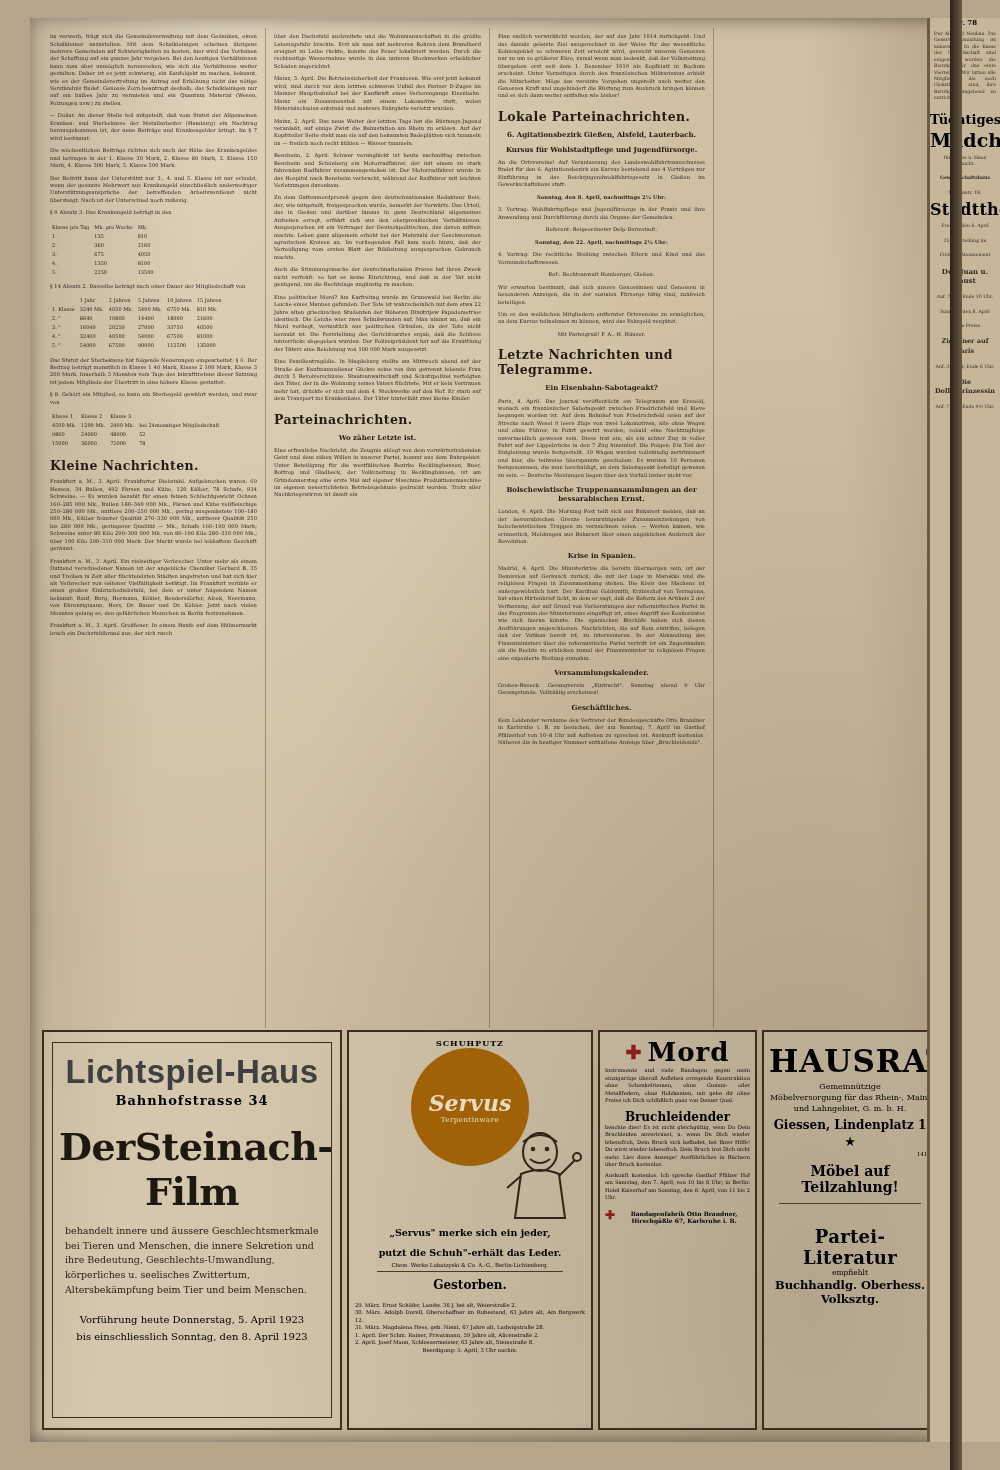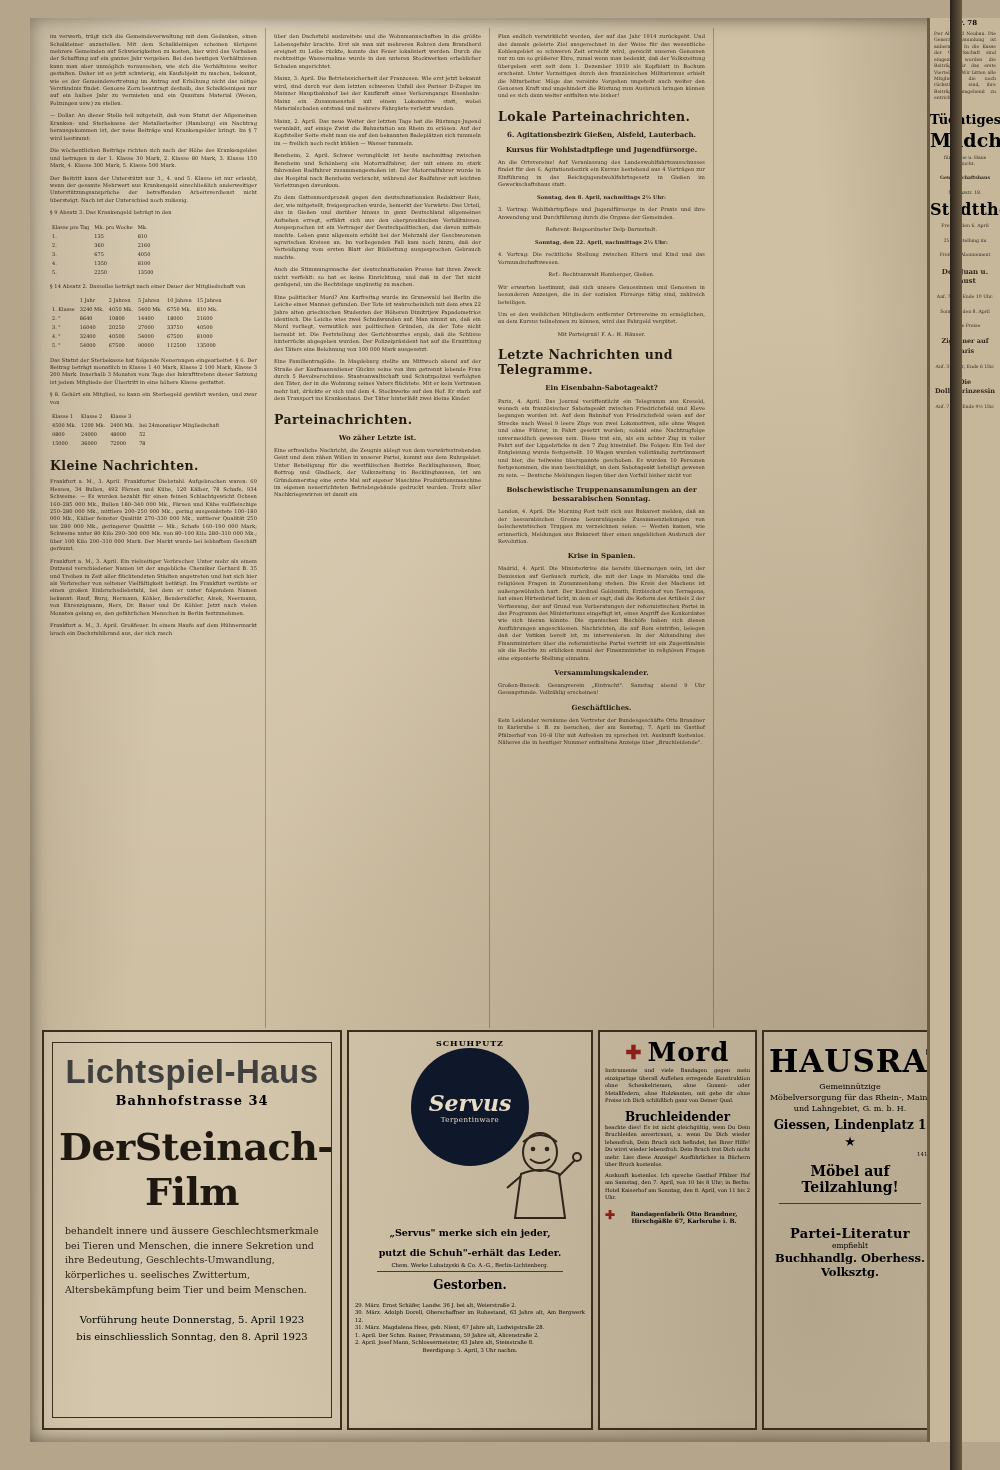--- a/index.html
+++ b/index.html
@@ -85,28 +85,28 @@
     letter-spacing:-.5px;
   }
   .adtext{font-size:9.5px;line-height:1.55;text-align:left;padding:0 6px;color:#2a2118;}
   .vorf{font-size:10px;font-weight:400;margin-top:14px;line-height:1.5;}
   .ad2{width:260px;padding:6px;}
   .ad3{width:168px;padding:5px;}
   .ad4{width:176px;padding:5px;text-align:center;}
   .hausrat{font-size:31px;font-weight:700;letter-spacing:1px;margin:6px 0 2px;}
   .gemein{font-size:8px;line-height:1.4;}
   .moebel{font-size:14px;font-weight:700;margin-top:6px;}
-  .parteilit{font-size:13px;font-weight:700;margin-top:22px;letter-spacing:.3px;}
+  .parteilit{font-size:18px;font-weight:700;margin-top:22px;letter-spacing:.3px;}
   .empf{font-size:7.5px;}
   .buchh{font-size:11.5px;font-weight:700;margin-top:1px;}
   .gestorben{font-size:12px;font-weight:700;text-align:center;margin:2px 0 10px;}
   .death{font-size:5.3px;line-height:1.42;text-align:justify;}
   .servus-circle{
     width:118px;height:118px;border-radius:50%;
-    background:#0f172a;color:#e8dcc4;display:flex;align-items:center;justify-content:center;
+    background:#a16207;color:#e8dcc4;display:flex;align-items:center;justify-content:center;
     flex-direction:column;margin:0 auto;
   }
   .servus-circle .s2{font-size:22px;font-weight:700;font-style:italic;}
   .servus-circle .s3{font-size:7px;letter-spacing:.5px;}
   .servusline{font-size:9.5px;font-weight:700;text-align:center;line-height:1.45;margin-top:6px;}
   .servussmall{font-size:5.4px;text-align:center;margin-top:2px;}
   .mord{font-size:26px;font-weight:700;text-align:center;letter-spacing:1px;}
   .crossrow{display:flex;align-items:center;justify-content:center;gap:6px;}
   .cross{color:#8d1d18;font-size:19px;font-weight:700;line-height:1;}
   .bruch{font-size:12px;font-weight:700;text-align:center;margin-top:5px;}
@@ -293,21 +293,21 @@
         <p class="blurb center b">Sonntag, den 22. April, nachmittags 2½ Uhr:</p>
         <p class="blurb">4. Vortrag: Die rechtliche Stellung zwischen Eltern und Kind und das Vormundschaftswesen.</p>
         <p class="blurb center">Ref.: Rechtsanwalt Homberger, Gießen.</p>
         <p class="blurb">Wir erwarten bestimmt, daß sich unsere Genossinnen und Genossen in besonderen Anzeigen, die in der sozialen Fürsorge tätig sind, zahlreich beteiligen.</p>
         <p class="blurb">Um es den weiblichen Mitgliedern entfernter Ortsvereine zu ermöglichen, an dem Kursus teilnehmen zu können, wird das Fahrgeld vergütet.</p>
         <p class="blurb center">Mit Parteigruß! F. A.: H. Häuser.</p>
 
         <h2 class="head">Letzte Nachrichten und Telegramme.</h2>
         <h3 class="sub">Ein Eisenbahn-Sabotageakt?</h3>
         <p class="blurb">Paris, 4. April. Das Journal veröffentlicht ein Telegramm aus Kreseld, wonach ein französischer Sabotageakt zwischen Friedrichsfeld und Kleve begangen worden ist. Auf dem Bahnhof von Friedrichsfeld seien auf der Strecke nach Wesel 9 leere Züge von zwei Lokomotiven, alle ohne Wagen und ohne Führer, in Fahrt gesetzt worden; sobald eine Nachtzugfolge unvermeidlich gewesen sein. Diese trat ein, als ein achter Zug in voller Fahrt auf der Lippebrücke in den 7 Zug hineinlief. Die Folgen: Ein Teil der Entgleisung wurde festgestellt. 19 Wagen wurden vollständig zertrümmert und hier, die teilweise überspannte geschoben. Es wurden 10 Personen festgenommen, die man beschuldigt, an dem Sabotageakt beteiligt gewesen zu sein. — Deutsche Meldungen liegen über den Vorfall bisher nicht vor.</p>
-        <h3 class="sub">Bolschewistische Truppenansammlungen an der bessarabischen Sonntag.</h3>
+        <h3 class="sub">Bolschewistische Truppenansammlungen an der bessarabischen Ernst.</h3>
         <p class="blurb">London, 4. April. Die Morning Post teilt sich aus Bukarest melden, daß an der bessarabischen Grenze beunruhigende Zusammenziehungen von bolschewistischen Truppen zu verzeichnen seien. — Westen kamen, wie erinnerlich, Meldungen aus Bukarest über einen angeblichen Ausbruch der Revolution.</p>
         <h3 class="sub">Krise in Spanien.</h3>
         <p class="blurb">Madrid, 4. April. Die Ministerkrise die bereits übermorgen sein, ist der Demission auf Geräusch zurück, die mit der Lage in Marokko und die religiösen Fragen in Zusammenhang stehen. Die Kreis des Machens ist außergewöhnlich hart. Der Kardinal Goldsmith, Erzbischof von Terragona, hat einen Hirtenbrief licht, in dem er sagt, daß die Reform des Artikels 2 der Verfassung, der auf Grund von Vorberatungen der reformistischen Partei in das Programm des Ministeriums eingefügt ist, eines Angriff des Konkordates wie sich hieran könnte. Die spanischen Bischöfe haben sich diesen Ausführungen angeschlossen. Nachrichten, die auf Rom eintrifen, belegen daß der Vatikan bereit ist, zu intervenieren. In der Abhandlung des Finanzministers über die reformistische Partei vertritt ist ein Zugeständnis als die Rechte zu erblicken zumal der Finanzminister in religiösen Fragen eine exponierte Stellung einnahm.</p>
         <h3 class="sub">Versammlungskalender.</h3>
         <p class="blurb">Großen-Buseck. Gesangverein „Eintracht". Samstag abend 9 Uhr Gesangstunde. Vollzählig erscheinen!</p>
         <h3 class="sub">Geschäftliches.</h3>
         <p class="blurb">Kein Leidender versäume den Vertreter der Bundesgeschäfte Otto Brandner in Karlsruhe i. B. zu besuchen, der am Samstag, 7. April im Gasthof Pfälzerhof von 10–8 Uhr mit Aufsehen zu sprechen ist. Auskunft kostenlos. Näheres die in heutiger Nummer enthaltene Anzeige über „Bruchleidende".</p>
       </div>
 
       <div class="col" style="border-right:none;">

